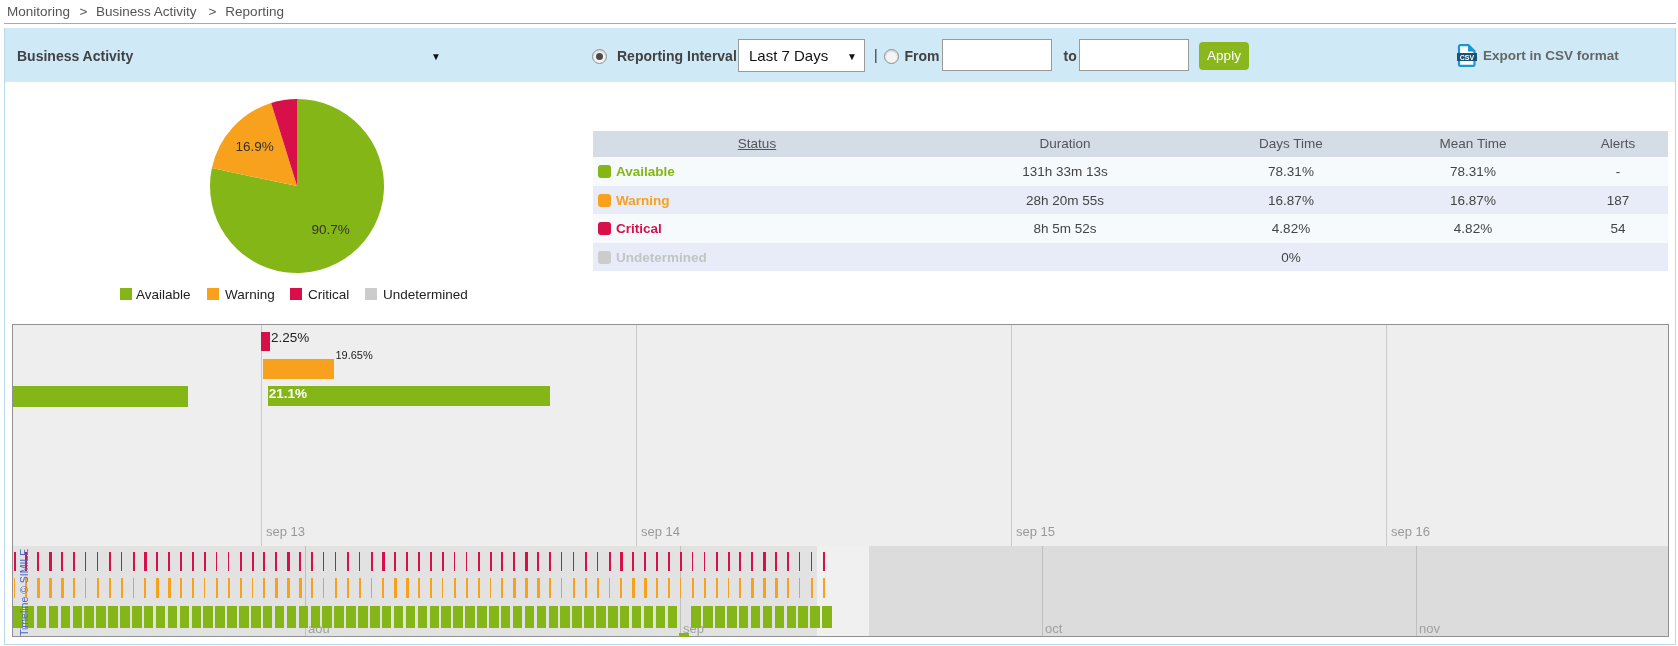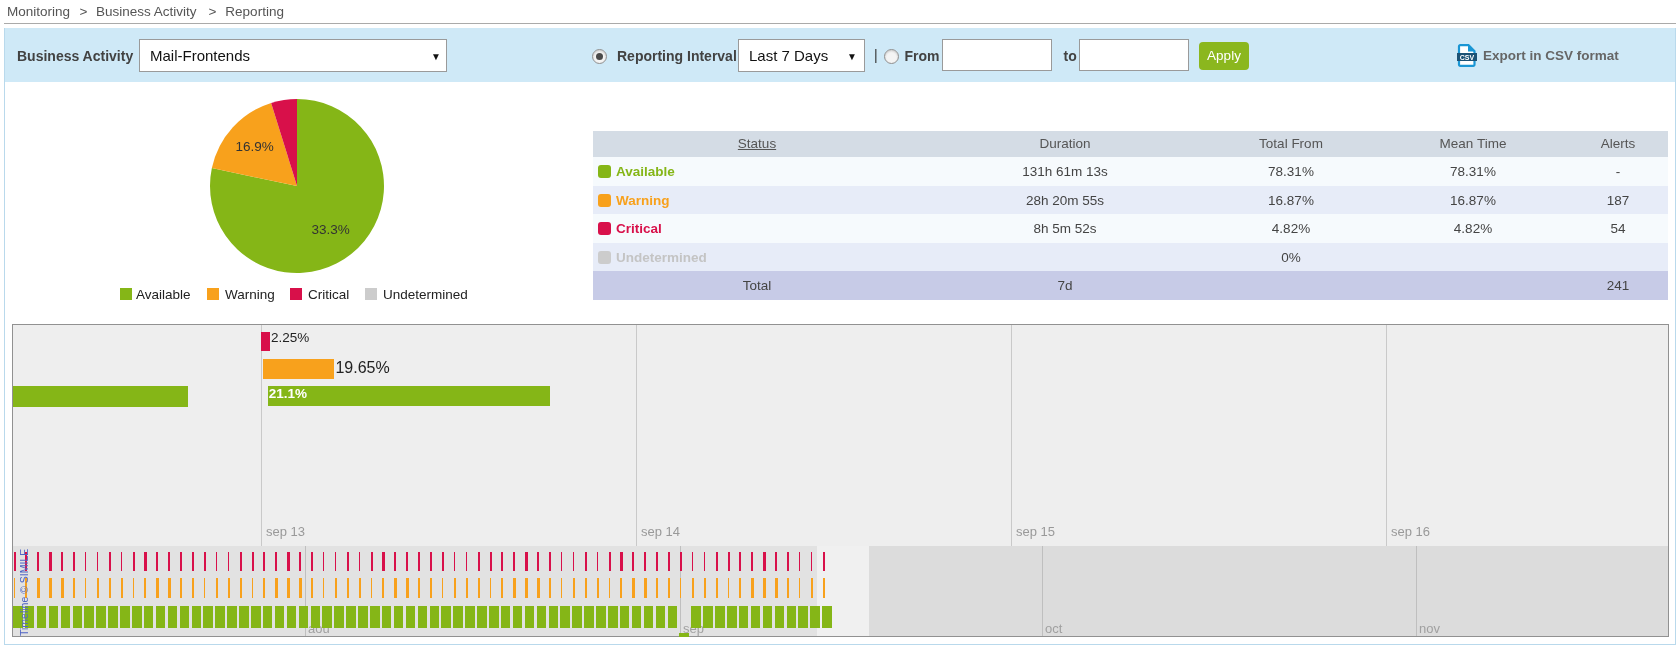--- a/index.html
+++ b/index.html
@@ -43,23 +43,20 @@
 .bar { position:absolute; }
 #simile { position:absolute; left:5px; top:311px; font-size:10.5px; color:#5065c5; transform:rotate(-90deg); transform-origin:0 0; white-space:nowrap; }
 </style>
 </head>
 <body>
 <div id="crumb">Monitoring<span style="margin-left:9.5px;margin-right:8.5px;">&gt;</span>Business Activity<span style="margin-left:12px;margin-right:9px;">&gt;</span>Reporting</div>
 <div id="crumbline"></div>
 <div id="container">
   <div id="fbar">
     <div class="blab" style="left:12px;top:20px;">Business Activity</div>
-    <select class="sel" style="left:134px;top:11px;width:308px;height:33px;">
-      <option>Mail-Frontends</option>
-    </select>
     <div class="selarrow" style="left:426px;top:23px;">▼</div>
     <div class="radio sel" style="left:586.5px;top:20.5px;"></div>
     <div class="blab" style="left:612px;top:20px;">Reporting Interval</div>
     <select class="sel" style="left:733px;top:11px;width:127px;height:33px;">
       <option>Last 7 Days</option>
     </select>
     <div class="selarrow" style="left:842px;top:23px;">▼</div>
     <div class="blab" style="left:869px;top:19px;font-weight:normal;color:#333;">|</div>
     <div class="radio" style="left:878.5px;top:20.5px;"></div>
     <div class="blab" style="left:899.5px;top:20px;">From</div>
@@ -75,42 +72,42 @@
     </svg>
     <div id="csvtext">Export in CSV format</div>
   </div>
 
   <svg class="abs" style="left:199.5px;top:65.5px;" width="184" height="184" viewBox="204.5 93.5 184 184">
     <path d="M296.5,185.5 L296.50,98.50 A87,87 0 1 1 211.36,167.59 Z" fill="#85b617"></path>
     <path d="M296.5,185.5 L211.36,167.59 A87,87 0 0 1 270.66,102.43 Z" fill="#f8a11c"></path>
     <path d="M296.5,185.5 L270.66,102.43 A87,87 0 0 1 296.50,98.50 Z" fill="#d8104a"></path>
   </svg>
   <div class="abs" style="left:230.5px;top:110.5px;font-size:13.5px;color:#333;">16.9%</div>
-  <div class="abs" style="left:306.5px;top:194px;font-size:13.5px;color:#333;">33.3%</div>
+  <div class="abs" style="left:306.5px;top:194px;font-size:13.5px;color:#333;">90.7%</div>
   <div class="legsq" style="left:114.5px;background:#85b617;"></div>
   <div class="legtx" style="left:131px;">Available</div>
   <div class="legsq" style="left:202px;background:#f8a11c;"></div>
   <div class="legtx" style="left:220px;">Warning</div>
   <div class="legsq" style="left:284.5px;background:#d8104a;"></div>
   <div class="legtx" style="left:303px;">Critical</div>
   <div class="legsq" style="left:359.5px;background:#cccccc;"></div>
   <div class="legtx" style="left:378px;">Undetermined</div>
 
   <div id="batable">
     <div id="batth">
       <div class="th" style="left:64px;width:200px;text-decoration:underline;">Status</div>
       <div class="th" style="left:372px;width:200px;">Duration</div>
-      <div class="th" style="left:598px;width:200px;">Total From</div>
+      <div class="th" style="left:598px;width:200px;">Days Time</div>
       <div class="th" style="left:780px;width:200px;">Mean Time</div>
       <div class="th" style="left:925px;width:200px;">Alerts</div>
     </div>
     <div class="row" style="top:69px;background:#f6fafd;">
       <div class="stsq" style="background:#85b617;"></div>
         <div class="stname" style="color:#85b617;">Available</div>
-      <div class="cell" style="left:372px;width:200px;">131h 61m 13s</div>
+      <div class="cell" style="left:372px;width:200px;">131h 33m 13s</div>
       <div class="cell" style="left:598px;width:200px;">78.31%</div>
       <div class="cell" style="left:780px;width:200px;">78.31%</div>
       <div class="cell" style="left:925px;width:200px;">-</div>
     </div>
     <div class="row" style="top:97.5px;background:#e7ecf8;">
       <div class="stsq" style="background:#f8a11c;"></div>
         <div class="stname" style="color:#f8a11c;">Warning</div>
       <div class="cell" style="left:372px;width:200px;">28h 20m 55s</div>
       <div class="cell" style="left:598px;width:200px;">16.87%</div>
       <div class="cell" style="left:780px;width:200px;">16.87%</div>
@@ -121,43 +118,38 @@
         <div class="stname" style="color:#d8104a;">Critical</div>
       <div class="cell" style="left:372px;width:200px;">8h 5m 52s</div>
       <div class="cell" style="left:598px;width:200px;">4.82%</div>
       <div class="cell" style="left:780px;width:200px;">4.82%</div>
       <div class="cell" style="left:925px;width:200px;">54</div>
     </div>
     <div class="row" style="top:154.5px;background:#e7ecf8;">
       <div class="stsq" style="background:#cccccc;"></div>
         <div class="stname" style="color:#c4c4c4;">Undetermined</div>
       <div class="cell" style="left:598px;width:200px;">0%</div>
-    </div>
-    <div class="row" style="top:183px;background:#c7cbe7;height:29px;">
-      <div class="cell" style="left:64px;width:200px;top:7px;">Total</div>
-      <div class="cell" style="left:372px;width:200px;top:7px;">7d</div>
-      <div class="cell" style="left:925px;width:200px;top:7px;">241</div>
     </div>
   </div>
 
   <div id="tl">
     <div class="dayline" style="left:248.2px;"></div>
       <div class="daylab" style="left:253px;">sep 13</div>
     <div class="dayline" style="left:623.3px;"></div>
       <div class="daylab" style="left:628px;">sep 14</div>
     <div class="dayline" style="left:998.3px;"></div>
       <div class="daylab" style="left:1003px;">sep 15</div>
     <div class="dayline" style="left:1373.3px;"></div>
       <div class="daylab" style="left:1378px;">sep 16</div>
 
     <div class="bar" style="left:0;top:61px;width:175.4px;height:20.5px;background:#85b617;"></div>
     <div class="bar" style="left:248.2px;top:6.7px;width:8.8px;height:19.5px;background:#d8104a;"></div>
     <div class="abs" style="left:258px;top:5px;font-size:13.5px;color:#222;">2.25%</div>
     <div class="bar" style="left:249.7px;top:34px;width:71.3px;height:19.6px;background:#f8a11c;"></div>
-    <div class="abs" style="left:322.4px;top:34px;font-size:16px;color:#222;">19.65%</div>
+    <div class="abs" style="left:322.4px;top:24px;font-size:11px;color:#222;">19.65%</div>
     <div class="bar" style="left:254.8px;top:60.9px;width:282px;height:20.6px;background:#85b617;"></div>
     <div class="abs" style="left:255.8px;top:60.9px;font-size:13.5px;font-weight:bold;color:#fff;">21.1%</div>
 
     <div id="lowband">
       <div id="lowlight"></div>
       <div id="lowhigh"></div>
       <div class="monline" style="left:291.5px;"></div>
         <div class="monlab" style="left:295px;">aou</div>
       <div class="monline" style="left:667px;"></div>
         <div class="monlab" style="left:670px;">sep</div>

